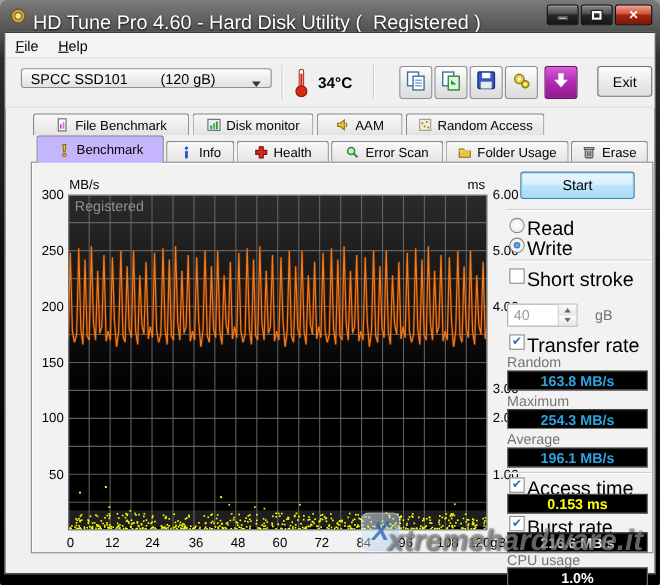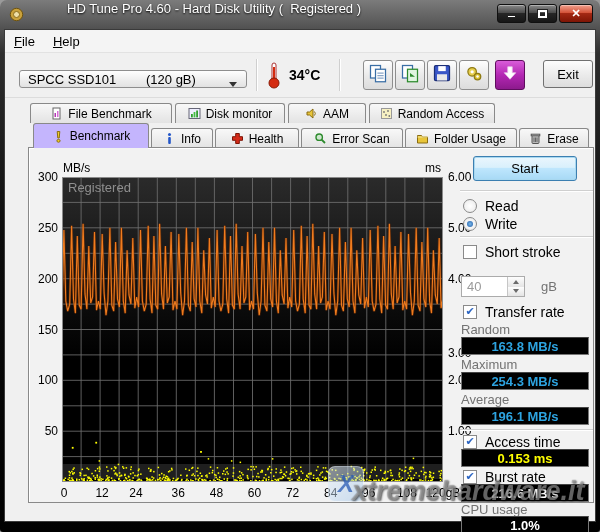--- a/index.html
+++ b/index.html
@@ -3,22 +3,22 @@
 <meta charset="utf-8">
 <style>
   html,body{margin:0;padding:0;background:#9a9a9a;}
   *{box-sizing:border-box;font-family:"Liberation Sans",sans-serif;}
   #stage{position:relative;width:600px;height:532px;overflow:hidden;
          background:linear-gradient(#7b7b7b,#2e2e2e 10%,#0c0c0c 45%,#000);
          border-radius:7px 7px 3px 3px;}
   
   #titlebar{position:absolute;left:0;top:0;width:100%;height:29px;}
   #app-icon{position:absolute;left:9px;top:7px;width:15px;height:15px;}
-  #win-title{position:absolute;left:30px;top:1px;color:#fff;font-size:13px;
-             text-shadow:0 1px 2px #000;white-space:pre;margin-left:37px;}
+  #win-title{position:absolute;left:30px;top:10px;color:#fff;font-size:18px;
+             text-shadow:0 1px 2px #000;white-space:pre;}
   .winbtn{position:absolute;top:4px;height:19px;border:1px solid #101010;border-radius:3px;
           display:flex;align-items:center;justify-content:center;color:#fff;font-size:11px;
           font-weight:bold;background:linear-gradient(#8a8a8a,#4c4c4c 45%,#262626 50%,#161616);
           box-shadow:inset 0 1px 0 rgba(255,255,255,.35);}
   #btn-min{left:497px;width:29px;}
   #btn-max{left:528px;width:29px;}
   #btn-close{left:559px;width:34px;background:linear-gradient(#f0a08e,#d4543a 45%,#a32813 50%,#7e1505);}
   .glyph-dash{width:9px;height:3px;background:#fff;border:1px solid #222;margin-top:6px;}
   .glyph-box{width:9px;height:8px;border:2px solid #fff;outline:1px solid #222;}
   
@@ -26,21 +26,21 @@
           border:1px solid #3a3a3a;}
   #menubar{position:absolute;left:0;right:0;top:0;height:23px;background:#f4f4f4;
            border-bottom:1px solid #e2e2e2;}
   .menu-item{display:inline-block;font-size:13px;color:#000;padding:4px 9px 3px 9px;cursor:default;}
   .menu-item::first-letter{text-decoration:underline;}
   
   #toolbar{position:absolute;left:0;right:0;top:24px;height:44px;background:#f0f0f0;
            border-bottom:1px solid #dcdcdc;}
   #drive-select{position:absolute;left:14px;top:8px;width:228px;height:18px;border:1px solid #8e8e8e;
     border-radius:3px;background:linear-gradient(#fefefe,#eee 55%,#e2e2e2);display:flex;align-items:center;
-    font-size:13px;padding:0 8px;cursor:default;margin-top:8px;}
+    font-size:13px;padding:0 8px;cursor:default;}
   #drive-model{width:118px;}
   #drive-arrow{position:absolute;right:9px;top:11px;width:0;height:0;border-left:4px solid transparent;
     border-right:4px solid transparent;border-top:5px solid #333;}
   .tb-sep{position:absolute;top:5px;width:2px;height:32px;border-left:1px solid #cfcfcf;border-right:1px solid #fff;}
   #thermo{position:absolute;left:259px;top:7px;width:20px;height:28px;}
   #temp-val{position:absolute;left:284px;top:13px;font-size:14px;font-weight:bold;}
   .iconbtn{position:absolute;top:6px;width:30px;height:30px;border:1px solid #8e8e8e;border-radius:3px;
     background:linear-gradient(#fefefe,#e9e9e9 55%,#dcdcdc);display:flex;align-items:center;justify-content:center;}
   #tb-update{background:linear-gradient(#d95cd9,#b327b3 50%,#8d1a8d);border-color:#5e0d5e;}
   #exit-button{position:absolute;left:538px;top:6px;width:50px;height:28px;border:1px solid #707070;
@@ -63,21 +63,21 @@
         background:linear-gradient(180deg,#2b2b2b,#141414 30%,#000 60%,#000);}
   #plot svg{position:absolute;left:0;top:0;}
   #registered-mark{position:absolute;left:6px;top:3px;color:#8f8f8f;font-size:13px;}
   .axis-label{position:absolute;font-size:12px;color:#000;}
   .tick{position:absolute;font-size:12px;color:#000;}
   
   .sep{position:absolute;left:431px;width:133px;height:2px;border-top:1px solid #cfcfcf;border-bottom:1px solid #fff;}
   #start-button{position:absolute;left:444px;top:8px;width:104px;height:25px;border:1px solid #3c7fb1;
      border-radius:3px;background:linear-gradient(#eaf6fd,#d9f0fc 45%,#bee6fd 50%,#a7d9f5);
      font-size:13px;display:flex;align-items:center;justify-content:center;box-shadow:0 0 0 1px #a8d8f0 inset;}
-  .ctl-row{position:absolute;display:flex;align-items:center;gap:8px;font-size:14px;}
+  .ctl-row{position:absolute;display:flex;align-items:flex-start;gap:2px;font-size:18px;}
   .radio{width:14px;height:14px;border:1px solid #8a8a8a;border-radius:50%;
      background:radial-gradient(#fff,#e8e8e8);position:relative;flex:0 0 14px;}
   .radio.sel::after{content:"";position:absolute;left:3px;top:3px;width:6px;height:6px;border-radius:50%;
      background:radial-gradient(#7ab8ea,#1e5aa5);}
   .cb{width:14px;height:14px;border:1px solid #8a8a8a;background:#fff;position:relative;flex:0 0 14px;
       display:flex;align-items:center;justify-content:center;}
   .cb.on::after{content:"✔";font-family:"DejaVu Sans",sans-serif;font-size:11px;color:#2d66c3;margin-top:-1px;}
   #ss-spin{position:absolute;left:432px;top:128px;width:64px;height:21px;border:1px solid #ababab;
      background:#fff;display:flex;}
   #ss-value{flex:1;font-size:13px;color:#9a9a9a;padding:2px 0 0 5px;}
@@ -275,21 +275,21 @@
           <div class="tick" style="left: 419px; top: 22px; width: 34px; text-align: left;">6.00</div>
           <div class="tick" style="left: 419px; top: 72.8333px; width: 34px; text-align: left;">5.00</div>
           <div class="tick" style="left: 419px; top: 123.667px; width: 34px; text-align: left;">4.00</div>
           <div class="tick" style="left: 419px; top: 174.5px; width: 34px; text-align: left; margin-top: 23px;">3.00</div>
           <div class="tick" style="left: 419px; top: 225.333px; width: 34px; text-align: left;">2.00</div>
           <div class="tick" style="left: 419px; top: 276.167px; width: 34px; text-align: left;">1.00</div>
         </div>
       <div id="x-ticks">
           <div class="tick" style="left: 13px; top: 338px; width: 44px; text-align: center;">0</div>
           <div class="tick" style="left: 51.1px; top: 338px; width: 44px; text-align: center;">12</div>
-          <div class="tick" style="left: 85px; top: 338px; width: 44px; text-align: center;">24</div>
+          <div class="tick" style="left: 103px; top: 338px; width: 44px; text-align: left;">24</div>
           <div class="tick" style="left: 127.3px; top: 338px; width: 44px; text-align: center;">36</div>
           <div class="tick" style="left: 165.4px; top: 338px; width: 44px; text-align: center;">48</div>
           <div class="tick" style="left: 203.5px; top: 338px; width: 44px; text-align: center;">60</div>
           <div class="tick" style="left: 241.6px; top: 338px; width: 44px; text-align: center;">72</div>
           <div class="tick" style="left: 279.7px; top: 338px; width: 44px; text-align: center;">84</div>
           <div class="tick" style="left: 317.8px; top: 338px; width: 44px; text-align: center;">96</div>
           <div class="tick" style="left: 355.9px; top: 338px; width: 44px; text-align: center;">108</div>
           <div class="tick" style="left: 392px; top: 338px; width: 44px; text-align: center;">120gB</div>
         </div>
 

